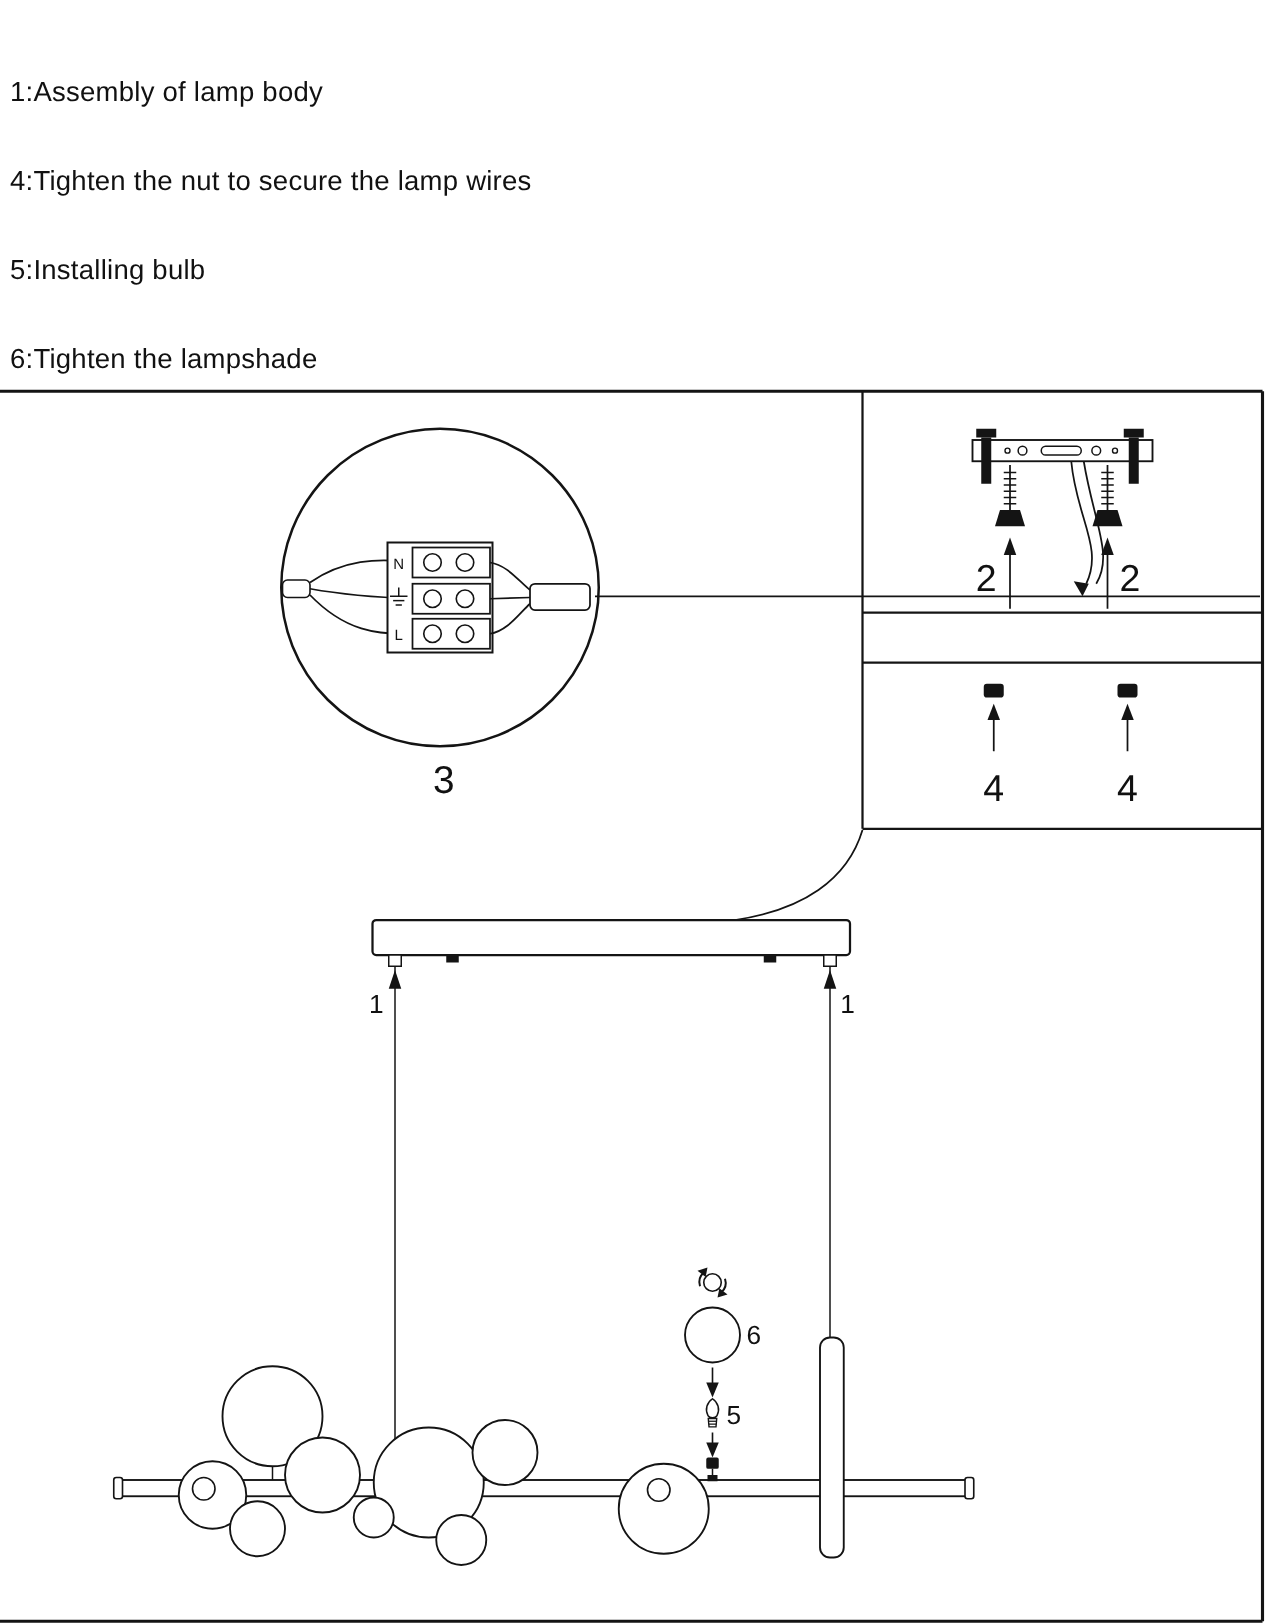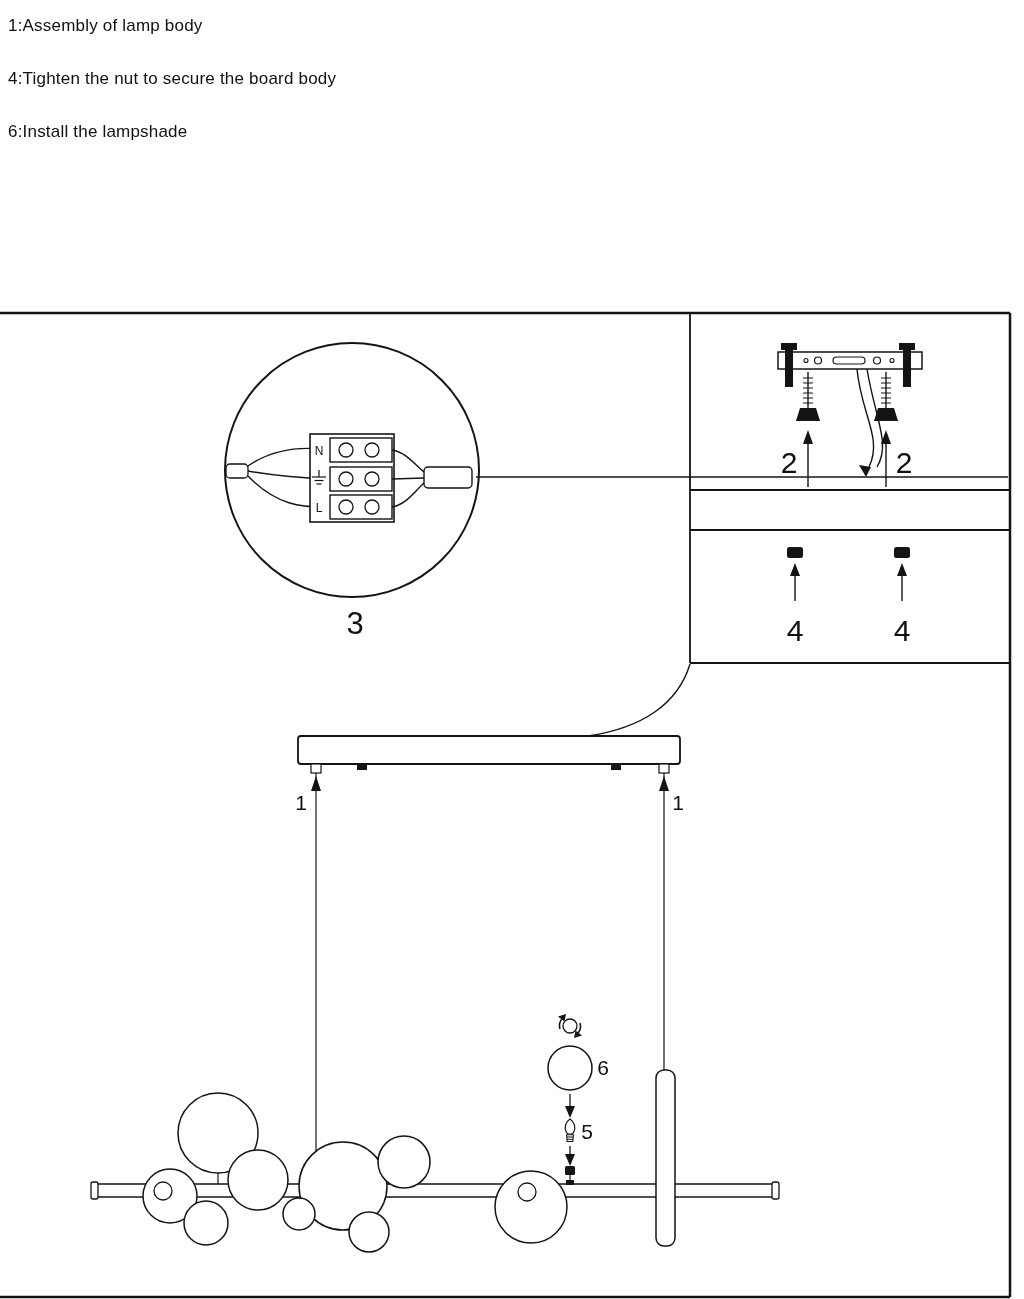--- a/index.html
+++ b/index.html
@@ -1,32 +1,33 @@
 <!DOCTYPE html>
 <html><head>
 <meta charset="utf-8">
 <style>
   * { margin:0; padding:0; box-sizing:border-box; }
   html,body { background:#ffffff; }
   body { font-family:"Liberation Sans", sans-serif; }
   .page { position:relative; width:1024px; height:1299px; background:#ffffff; overflow:hidden; }
   .instructions { position:absolute; top:14px; left:8px; }
-  .instructions .line { font-size:17px; line-height:23px; margin-bottom:30px; color:#111; letter-spacing:0.2px; white-space:nowrap; }
+  .instructions .line { font-size:22px; line-height:23px; margin-bottom:30px; color:#111; letter-spacing:0.2px; white-space:nowrap;margin-top:48px; }
   svg.art { position:absolute; left:0; top:0; }
   .num { font-family:"Liberation Sans", sans-serif; fill:#111; }
 </style>
 </head>
 <body>
 
 <div class="page">
 
   <div class="instructions">
     <div class="line">1:Assembly of lamp body</div>
-    <div class="line">4:Tighten the nut to secure the board body</div>
-    <div class="line">6:Install the lampshade</div>
+    <div class="line">4:Tighten the nut to secure the lamp wires</div>
+    <div class="line">5:Installing bulb</div>
+    <div class="line">6:Tighten the lampshade</div>
   </div>
 
   <svg class="art" width="1024" height="1299" viewBox="0 0 1024 1299" xmlns="http://www.w3.org/2000/svg">
 
     <g stroke="#141414" stroke-width="2.5" fill="none">
       <line x1="0" y1="313" x2="1010" y2="313"></line>
       <line x1="1010" y1="313" x2="1010" y2="1297"></line>
       <line x1="0" y1="1297" x2="1010" y2="1297"></line>
     </g>
     <g stroke="#141414" stroke-width="1.8" fill="none">

